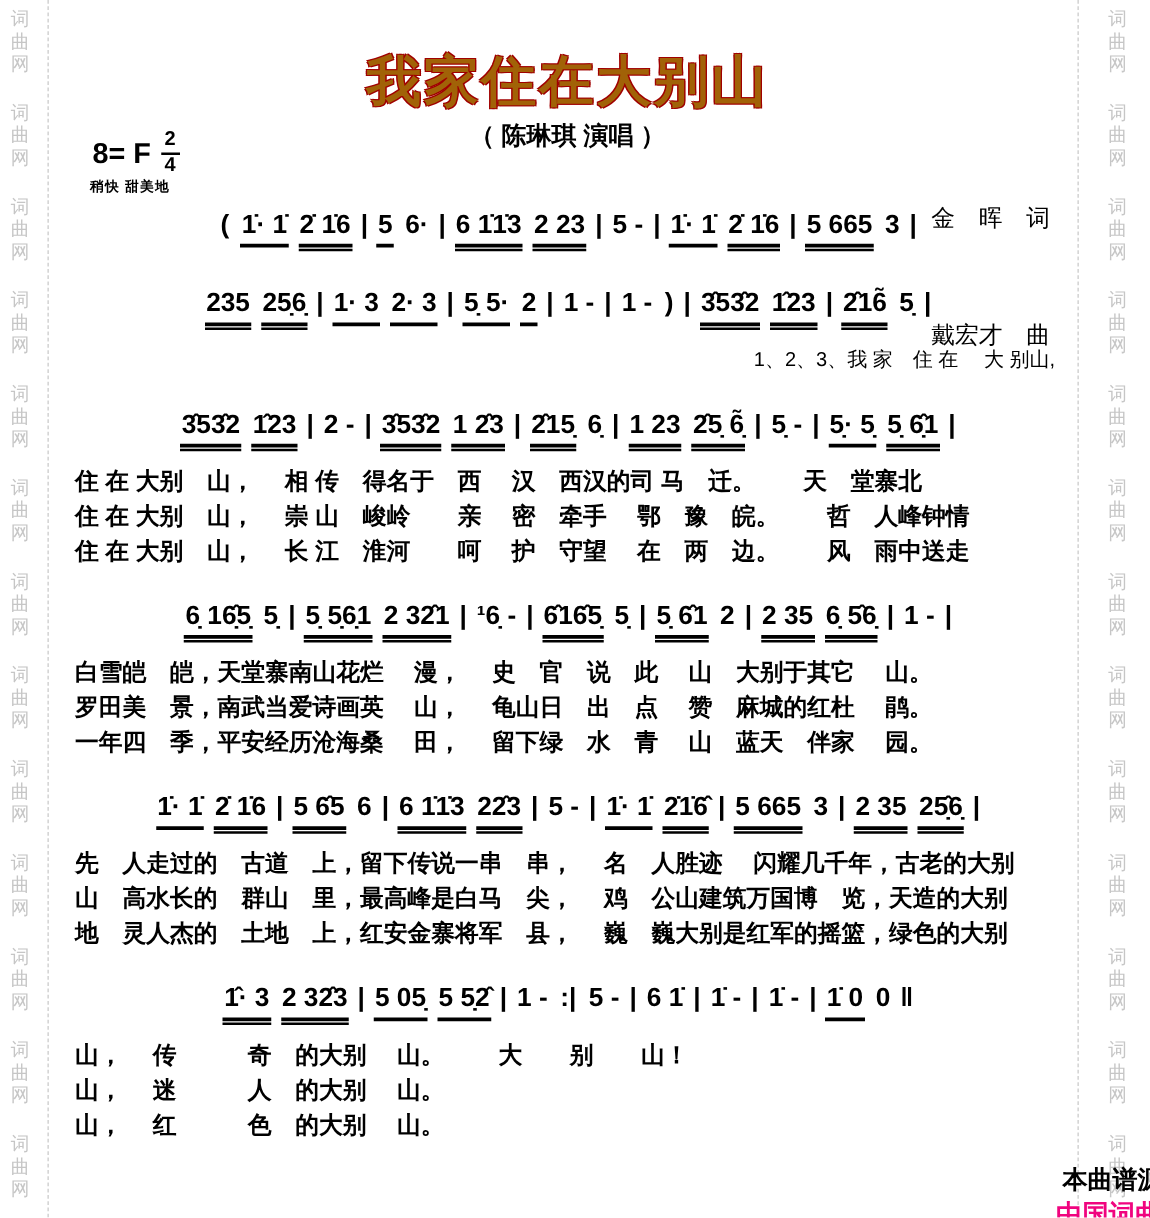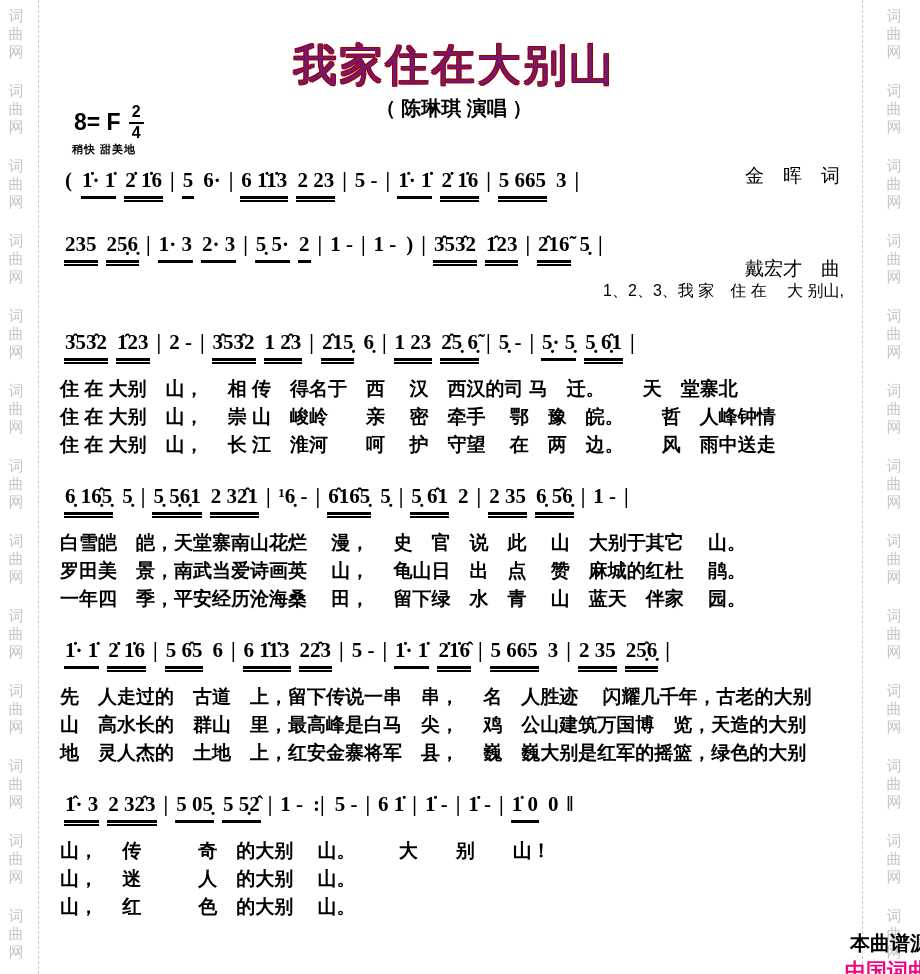--- a/index.html
+++ b/index.html
@@ -13,39 +13,39 @@
   .wm-col.left{left:6px;}
   .wm-col.right{left:884px;}
   .wm-group{margin-bottom:24px;}
   .wm-group span{display:block;margin-bottom:3px;}
   .dash-line{position:absolute;top:0;bottom:0;width:0;border-left:1px dashed #c9c9c9;}
   .dash-line.left{left:38px;}
   .dash-line.right{left:862px;}
 
   
   .content{position:absolute;left:60px;top:0;width:788px;}
-  .title{margin:36px 0 0;text-align:center;font-size:44px;font-weight:normal;
-         letter-spacing:2px;color:#701a75;
+  .title{margin:36px 0 0;text-align:center;font-size:44px;font-weight:bold;
+         letter-spacing:2px;color:#a16207;
          text-shadow:1px 1px 0 #a00000,-1px -1px 0 #a00000,1px -1px 0 #a00000,-1px 1px 0 #a00000;}
   .subtitle{text-align:center;font-weight:bold;font-size:20px;}
   .credits{position:absolute;right:8px;top:98px;font-weight:normal;font-size:19px;
            line-height:31px;white-space:pre;text-align:center;}
   .keysig{position:absolute;left:14px;top:104px;font-size:23px;font-weight:bold;
           display:flex;align-items:center;}
   .frac{display:inline-flex;flex-direction:column;margin-left:8px;font-size:16px;
         line-height:1.05;text-align:center;font-weight:bold;}
   .frac .top{border-bottom:2px solid #000;padding:0 3px 1px;}
   .frac .bot{padding:1px 3px 0;}
   .tempo{position:absolute;left:12px;top:142px;font-size:11px;font-weight:bold;letter-spacing:1px;}
 
   
   #score{position:absolute;left:0;top:158px;width:100%;}
   .sys{margin-bottom:15px;}
-  .notes{font-family:Liberation Serif, serif;font-weight:bold;font-size:21px;
-         white-space:nowrap;padding:10px 0 8px;letter-spacing:0;}
+  .notes{font-family:Liberation Sans, sans-serif;font-weight:bold;font-size:21px;
+         white-space:nowrap;padding:10px 0 8px;letter-spacing:0;text-align:center;}
   .tok{display:inline-block;margin:0 4px;padding:0 1px 3px;}
   .tok.bar{margin:0 2px;}
   .tok.u1{border-bottom:3px solid #000;}
   .tok.u2{border-bottom:3px solid #000;position:relative;}
   .tok.u2::after{content:"";position:absolute;left:0;right:0;bottom:-6px;height:2.5px;background:#000;}
   .lyrics{margin-top:6px;}
   .lyric{font-size:19px;line-height:28px;white-space:pre;font-weight:600;}
   .lyric.count{font-weight:400;text-align:right;padding-right:4px;font-size:16px;}
 
   

